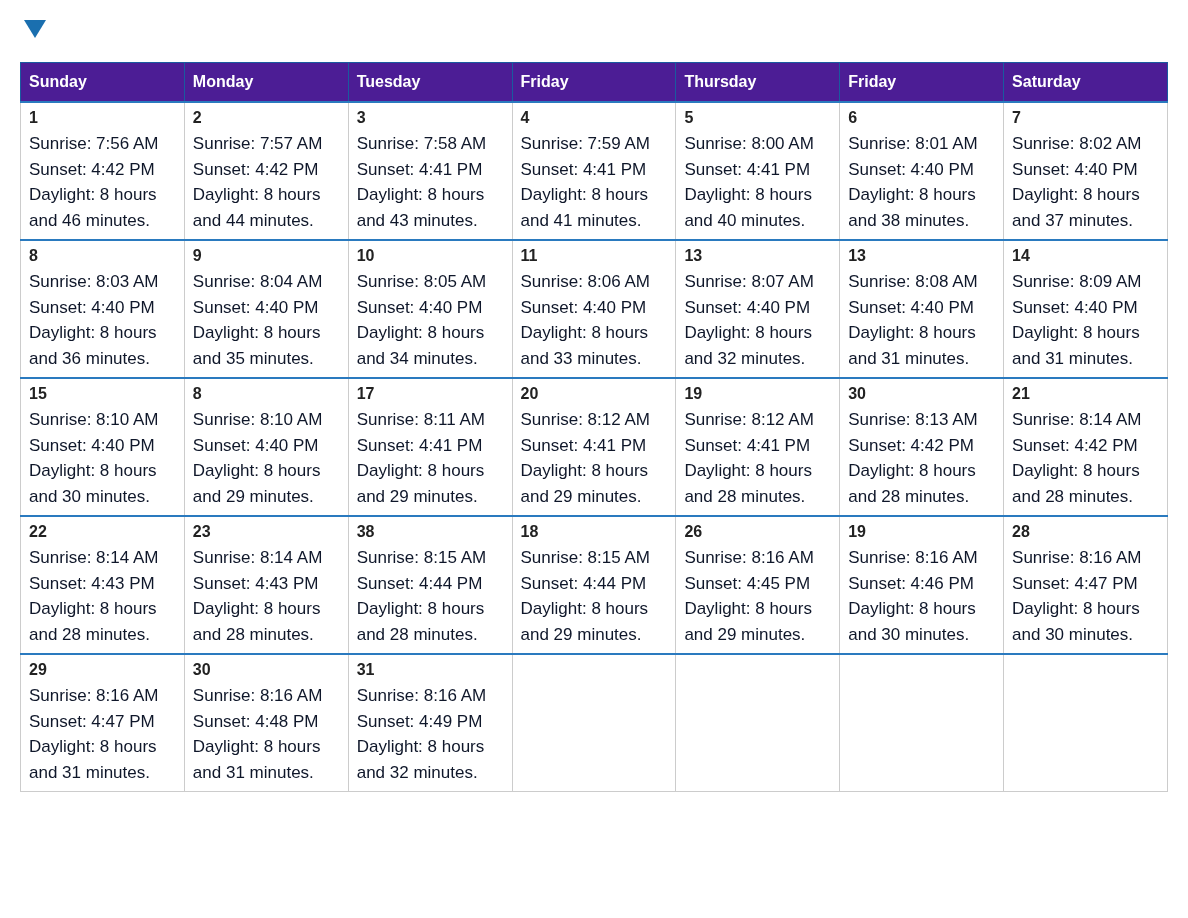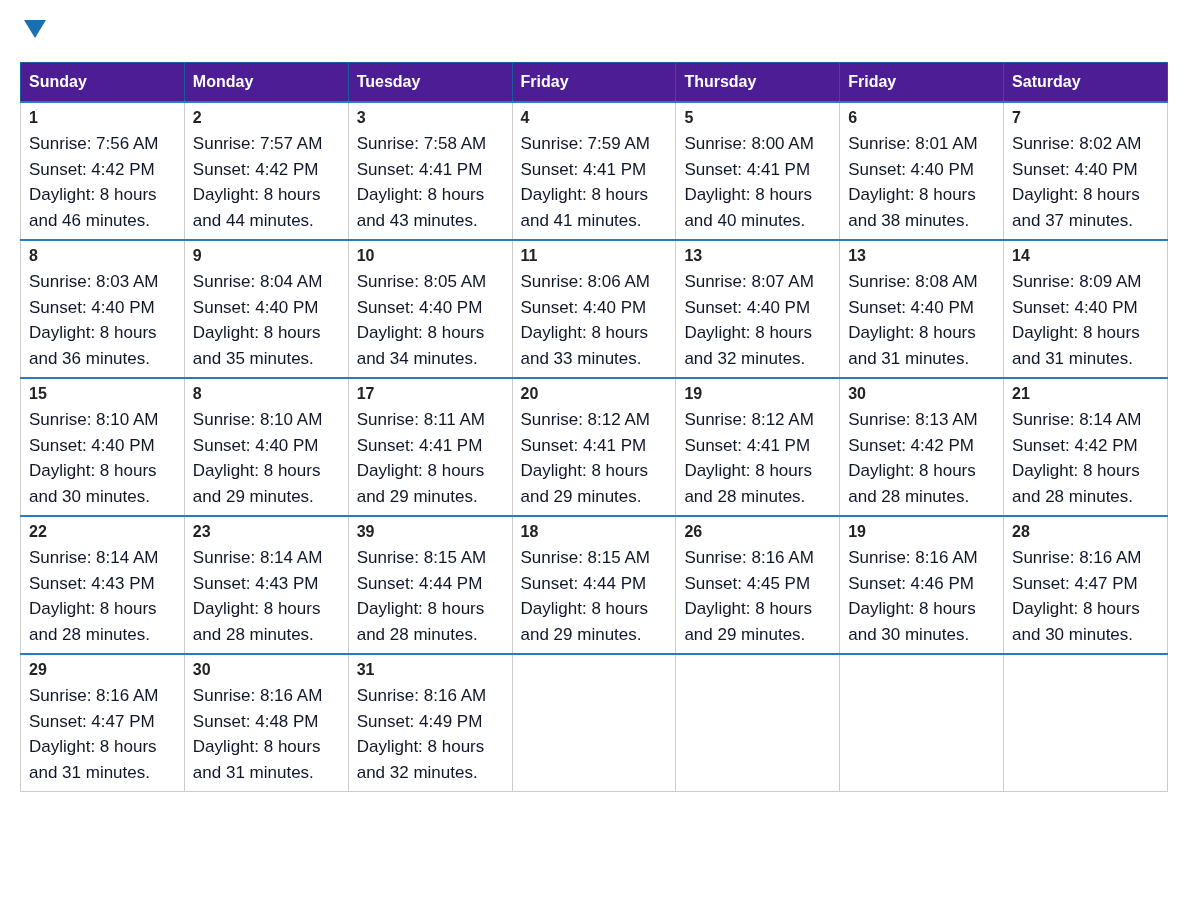--- a/index.html
+++ b/index.html
@@ -222,21 +222,21 @@
       <tr class="week-row">
         <td>
         <span class="day-number">22</span>
         <span class="day-info">Sunrise: 8:14 AM<br>Sunset: 4:43 PM<br>Daylight: 8 hours and 28 minutes.</span>
       </td>
         <td>
         <span class="day-number">23</span>
         <span class="day-info">Sunrise: 8:14 AM<br>Sunset: 4:43 PM<br>Daylight: 8 hours and 28 minutes.</span>
       </td>
         <td>
-        <span class="day-number">39</span>
+        <span class="day-number">38</span>
         <span class="day-info">Sunrise: 8:15 AM<br>Sunset: 4:44 PM<br>Daylight: 8 hours and 28 minutes.</span>
       </td>
         <td>
         <span class="day-number">18</span>
         <span class="day-info">Sunrise: 8:15 AM<br>Sunset: 4:44 PM<br>Daylight: 8 hours and 29 minutes.</span>
       </td>
         <td>
         <span class="day-number">26</span>
         <span class="day-info">Sunrise: 8:16 AM<br>Sunset: 4:45 PM<br>Daylight: 8 hours and 29 minutes.</span>
       </td>

